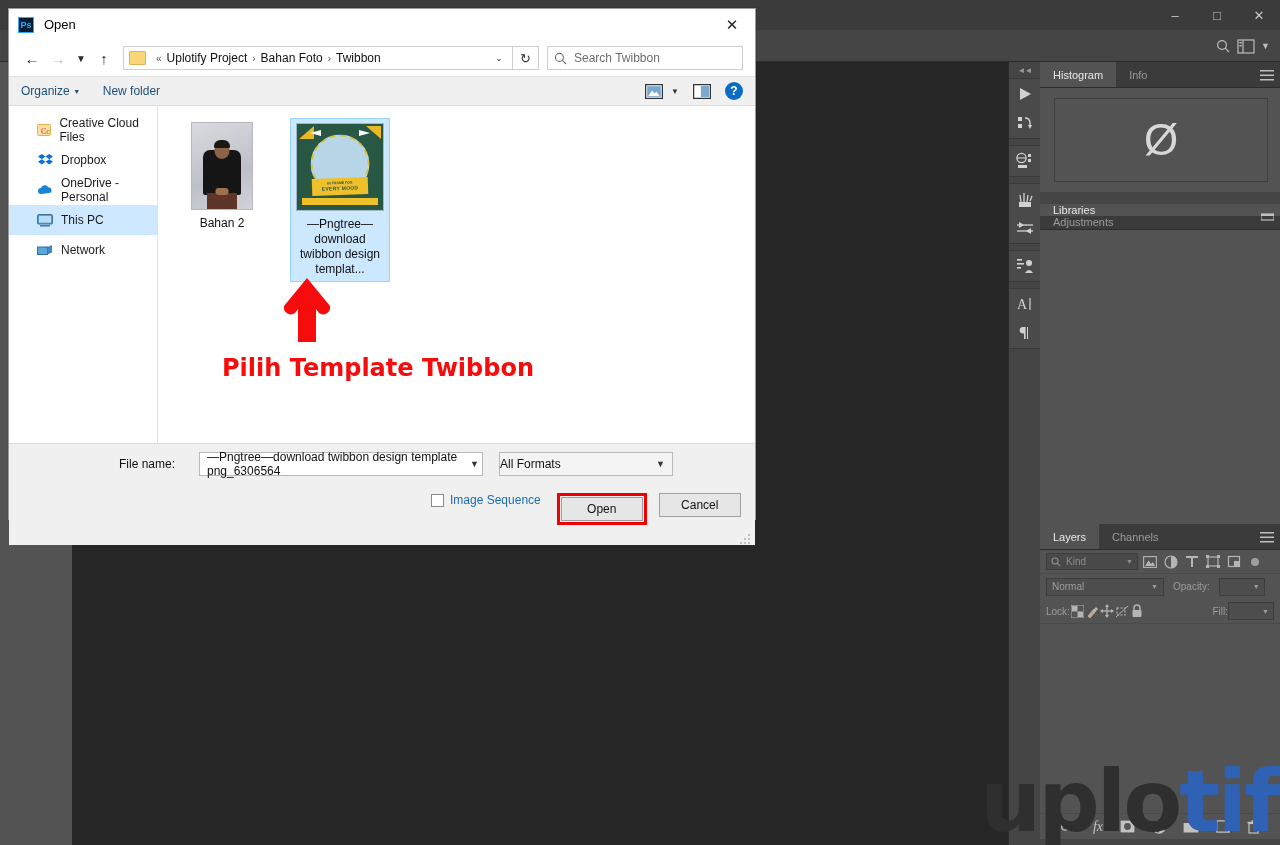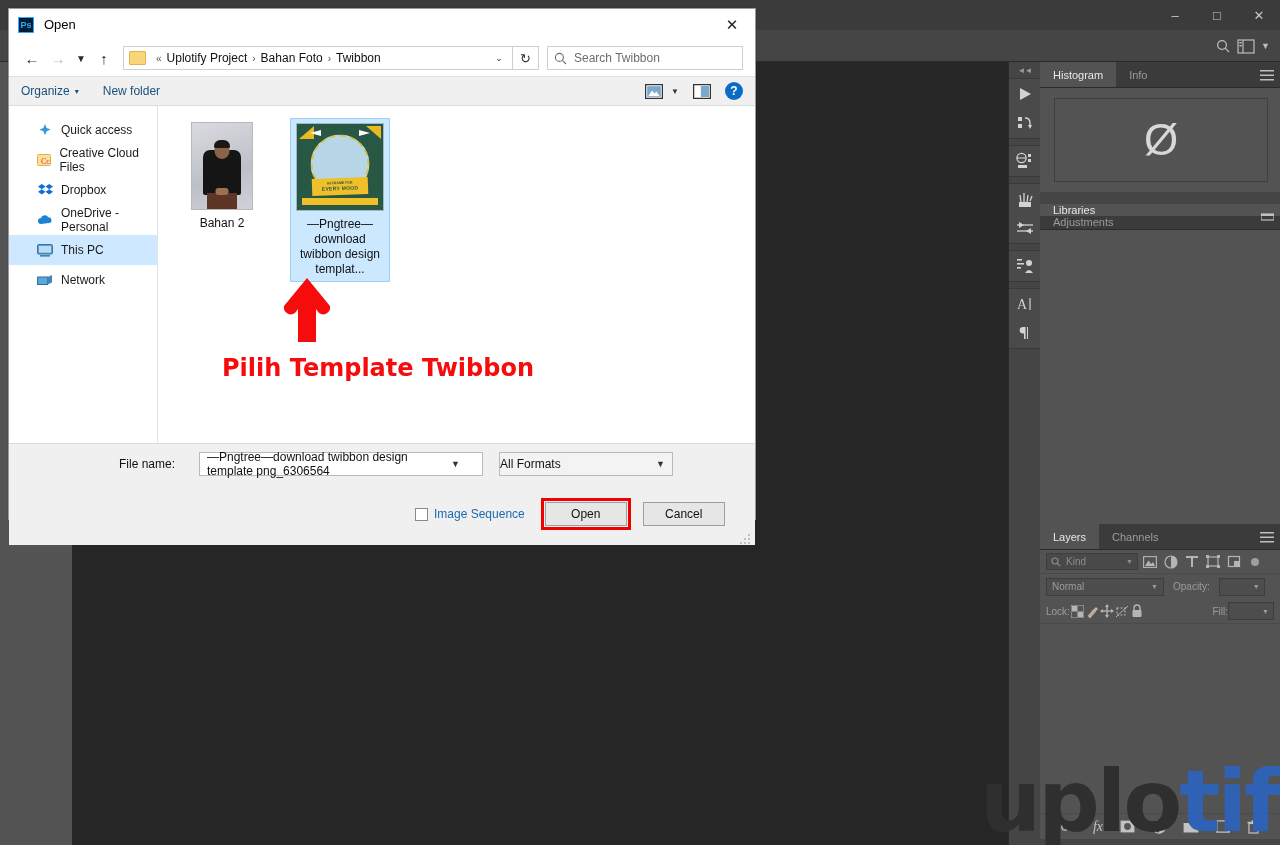--- a/index.html
+++ b/index.html
@@ -321,35 +321,35 @@
     font-family: "DejaVu Sans", sans-serif;
   }
 
   .dlg-footer { height: 102px; background: #f0f0f0; border-top: 1px solid #dcdcdc; position: relative; }
   .row-filename {
     display: flex; align-items: center; height: 26px; margin-top: 7px; padding-left: 10px;
   }
   .fn-label { font-size: 12px; color: #111; width: 180px; text-align: right; padding-right: 24px; }
   .fn-input {
     width: 284px; height: 24px; border: 1px solid #b9b9b9; background: #fff;
-    display: flex; align-items: center; padding: 0 19px 0 7px;
+    display: flex; align-items: center; padding: 0 0 0 7px;
     font-size: 12px; color: #111;
   }
   .fn-input .chev { margin-left: auto; color: #333; font-size: 9px; padding: 0 3px; }
   .fmt-select {
     width: 174px; height: 24px; margin-left: 16px; border: 1px solid #b9b9b9;
     background: #f3f3f3;
     display: flex; align-items: center; padding: 0 4px 0 0;
     font-size: 12px; color: #111;
   }
   .fmt-select .chev { margin-left: auto; color: #333; font-size: 9px; padding: 0 3px; }
 
   .row-actions {
-    display: flex; align-items: center; height: 30px; margin-top: 22px;
-    padding-left: 12px;
+    display: flex; align-items: flex-start; height: 30px; margin-top: 16px;
+    padding-left: 28px;
   }
   .imgseq { display: flex; align-items: center; gap: 6px; margin-left: 394px; }
   .checkbox {
     width: 13px; height: 13px; border: 1px solid #8a8a8a; background: #fff;
   }
   .imgseq-label { font-size: 12px; color: #1a6ab5; }
   .btn-open-wrap {
     margin-left: 16px; border: 3px solid #f20000; padding: 1px;
   }
   .btn {
@@ -725,28 +725,20 @@
               <rect x="8" y="2" width="8" height="11" fill="#7aa9d0"></rect>
             </svg>
         </div>
         <div class="help-circle">?</div>
       </div>
     </div>
 
     <div class="dlg-main">
 
       <div class="sidebar">
-        <div class="side-item">
-          <span class="side-ico">
-            <svg width="14" height="14" viewBox="0 0 14 14">
-                <path d="M7 1 l1.6 4 4 1.6 -4 1.6 -1.6 4 -1.6-4 -4-1.6 4-1.6z" fill="#2e9bd6"></path>
-              </svg>
-          </span>
-          <span>Quick access</span>
-        </div>
         <div class="side-item">
           <span class="side-ico">
             <svg width="14" height="14" viewBox="0 0 14 14">
                 <rect x="0.5" y="1.5" width="13" height="11" rx="1" fill="#fbe0a0" stroke="#e0b44f"></rect>
                 <text x="4" y="10.5" font-size="8" fill="#d33" font-family="Liberation Serif, serif">Cc</text>
               </svg>
           </span>
           <span>Creative Cloud Files</span>
         </div>
         <div class="side-item">

